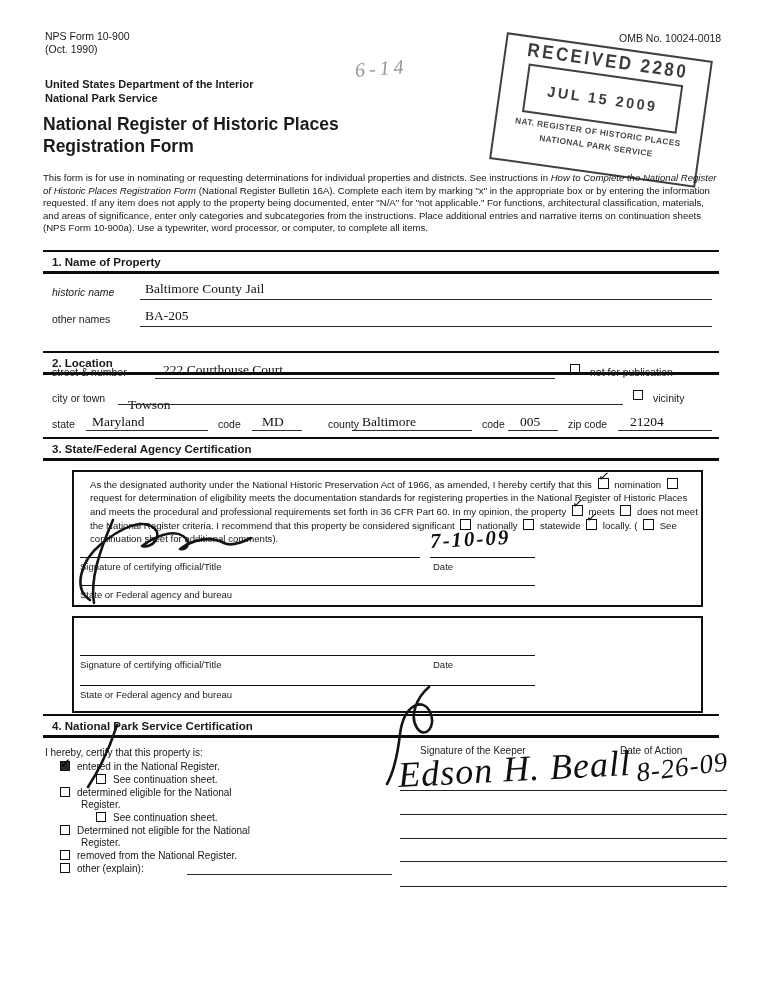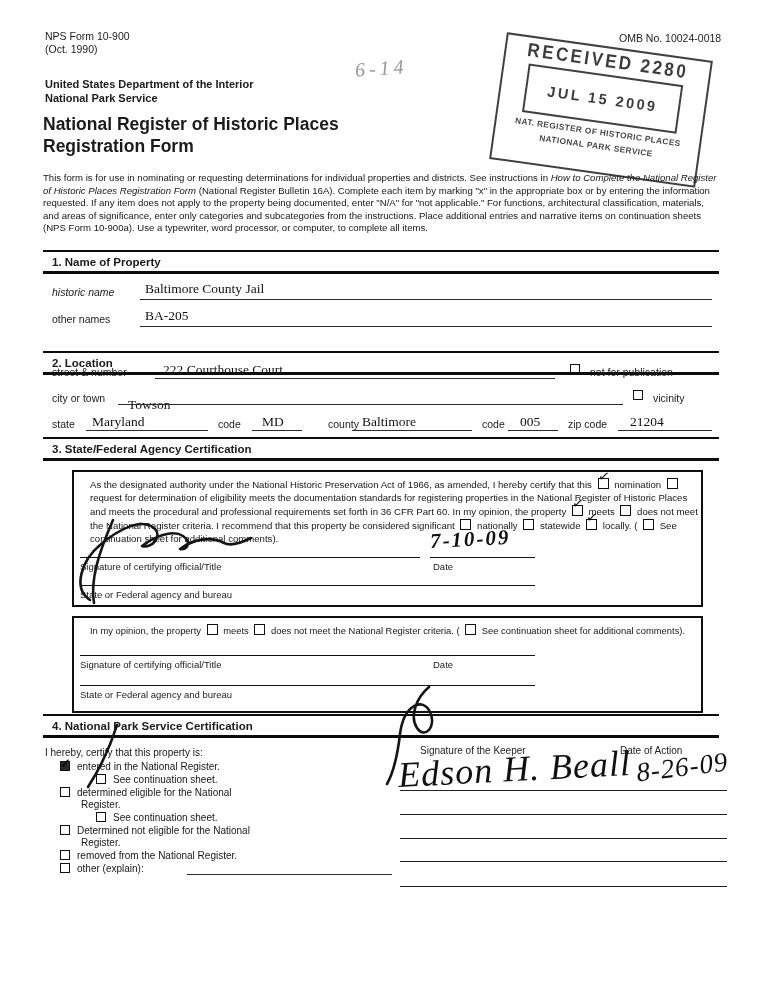--- a/index.html
+++ b/index.html
@@ -134,29 +134,20 @@
 
   <span class="abs hw b" style="left:430px;top:527px;font-size:21px;letter-spacing:2px;transform:rotate(-3deg);">7-10-09</span>
   <i class="fl" style="left:80px;top:557px;width:340px;border-bottom-color:#111;"></i>
   <i class="fl" style="left:430px;top:557px;width:105px;border-bottom-color:#111;"></i>
   <span class="abs lbl9" style="left:80px;top:561px;">Signature of certifying official/Title</span>
   <span class="abs lbl9" style="left:433px;top:561px;">Date</span>
   <i class="fl" style="left:80px;top:585px;width:455px;border-bottom-color:#111;"></i>
   <span class="abs lbl9" style="left:80px;top:589px;">State or Federal agency and bureau</span>
 
   <div class="cbox" style="top:616px;height:97px;"></div>
-  <div class="ctext" style="left:82px;top:624px;white-space:nowrap;font-size:9.4px;">
-    <span>In my opinion, the property</span>
-    <span class="cb"></span>
-    <span>meets</span>
-    <span class="cb"></span>
-    <span>does not meet the National Register criteria.  (</span>
-    <span class="cb"></span>
-    <span>See continuation sheet for additional comments).</span>
-  </div>
   <i class="fl" style="left:80px;top:655px;width:455px;border-bottom-color:#111;"></i>
   <span class="abs lbl9" style="left:80px;top:659px;">Signature of certifying official/Title</span>
   <span class="abs lbl9" style="left:433px;top:659px;">Date</span>
   <i class="fl" style="left:80px;top:685px;width:455px;border-bottom-color:#111;"></i>
   <span class="abs lbl9" style="left:80px;top:689px;">State or Federal agency and bureau</span>
 
   <div class="shead" style="top:714px;">4. National Park Service Certification</div>
 
   <div class="s4item" style="left:45px;top:747px;">I hereby, certify that this property is:</div>
 

